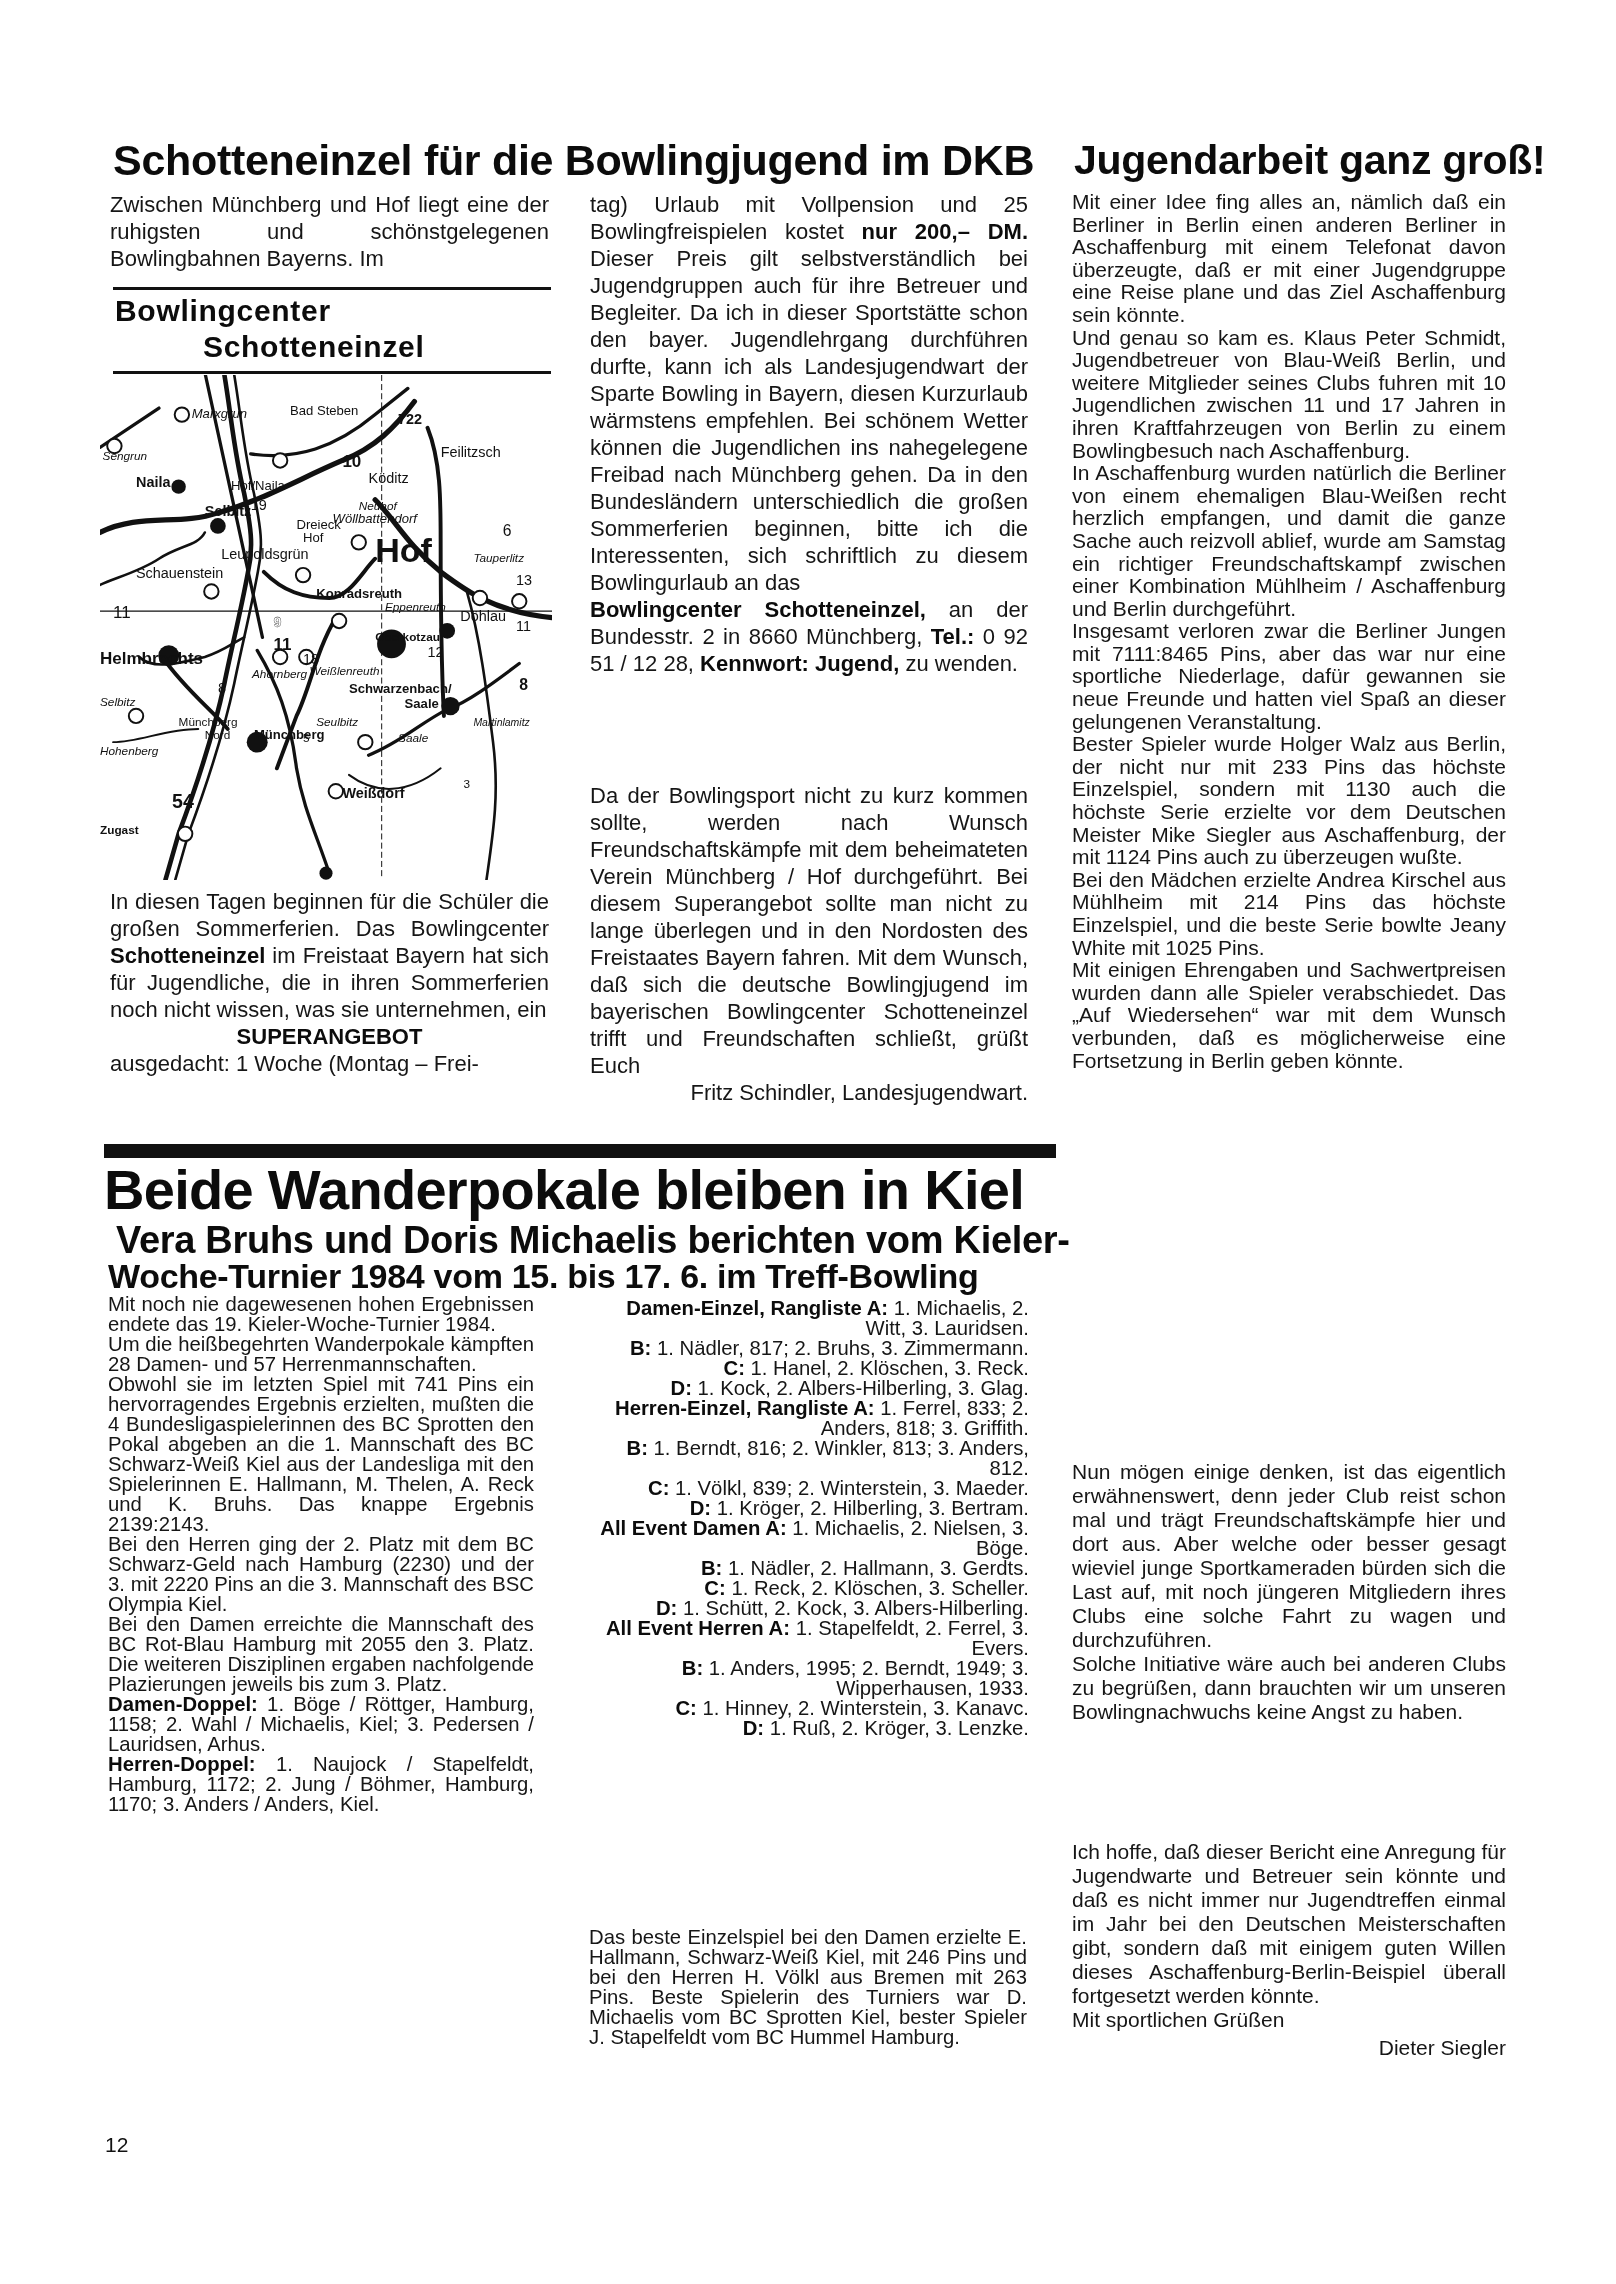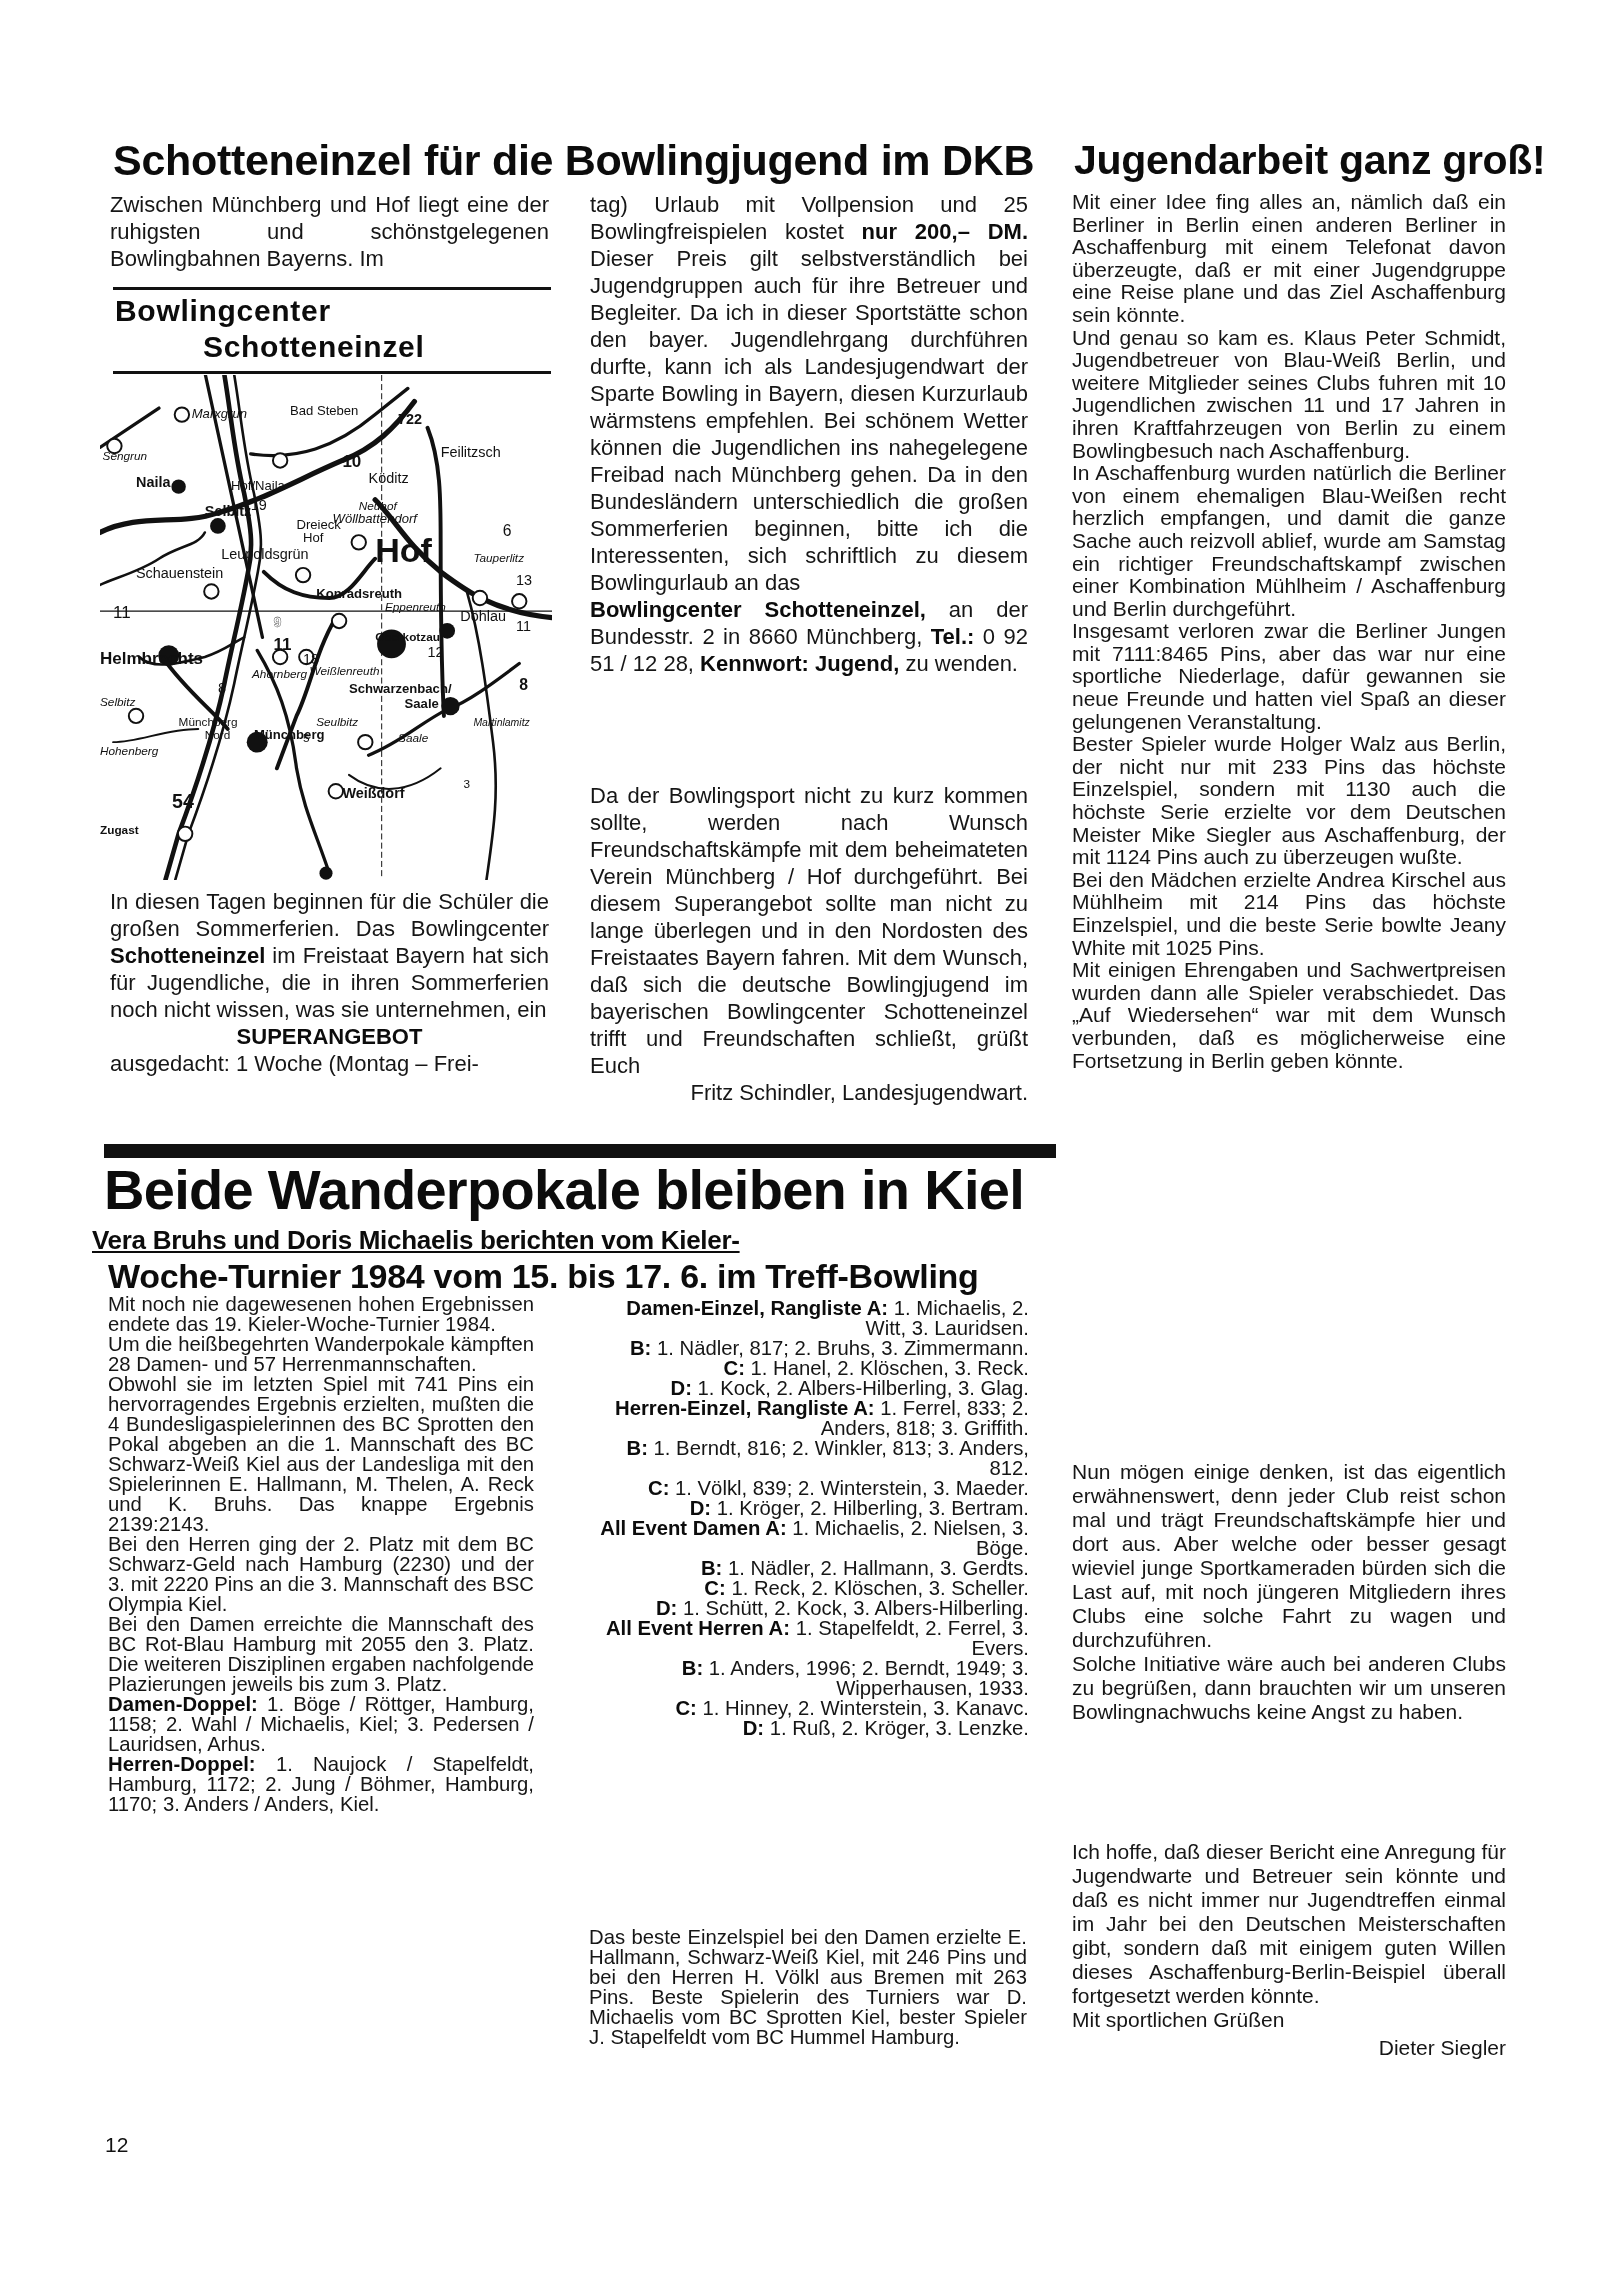--- a/index.html
+++ b/index.html
@@ -167,21 +167,21 @@
   </p>
 </div>
 <div class="col narrow" style="left:590px; top:782px; width:438px;">
   <p style="text-align-last:left;">Da der Bowlingsport nicht zu kurz kommen sollte, werden nach Wunsch Freundschaftskämpfe mit dem beheimateten Verein Münchberg / Hof durchgeführt. Bei diesem Superangebot sollte man nicht zu lange überlegen und in den Nordosten des Freistaates Bayern fahren. Mit dem Wunsch, daß sich die deutsche Bowlingjugend im bayerischen Bowlingcenter Schotteneinzel trifft und Freundschaften schließt, grüßt Euch</p>
   <p class="right">Fritz Schindler, Landesjugendwart.</p>
 </div>
 
 <div class="rule" style="left:104px; top:1144px; width:952px; height:14.4px;"></div>
 
 <div class="abs headline narrow" style="left:104px; top:1160px; font-size:56px; line-height:60px; letter-spacing:-0.7px;">Beide Wanderpokale bleiben in Kiel</div>
-<div class="abs headline narrow" style="left:92px; top:1222px; font-size:26px; line-height:37px;text-decoration:underline;">Vera Bruhs und Doris Michaelis berichten vom Kieler-</div>
+<div class="abs headline narrow" style="left:116px; top:1222px; font-size:38px; line-height:37px;">Vera Bruhs und Doris Michaelis berichten vom Kieler-</div>
 <div class="abs headline narrow" style="left:108px; top:1258px; font-size:34px; line-height:37px;">Woche-Turnier 1984 vom 15. bis 17. 6. im Treff-Bowling</div>
 
 <div class="col narrow" style="left:108px; top:1294px; width:426px; font-size:20.3px; line-height:20px;">
   <p style="text-align-last:left;">Mit noch nie dagewesenen hohen Ergebnissen endete das 19. Kieler-Woche-Turnier 1984.</p>
   <p>Um die heißbegehrten Wanderpokale kämpften 28 Damen- und 57 Herrenmannschaften.</p>
   <p style="text-align-last:left;">Obwohl sie im letzten Spiel mit 741 Pins ein hervorragendes Ergebnis erzielten, mußten die 4 Bundesligaspielerinnen des BC Sprotten den Pokal abgeben an die 1. Mannschaft des BC Schwarz-Weiß Kiel aus der Landesliga mit den Spielerinnen E. Hallmann, M. Thelen, A. Reck und K. Bruhs. Das knappe Ergebnis 2139:2143.</p>
   <p style="text-align-last:left;">Bei den Herren ging der 2. Platz mit dem BC Schwarz-Geld nach Hamburg (2230) und der 3. mit 2220 Pins an die 3. Mannschaft des BSC Olympia Kiel.</p>
   <p>Bei den Damen erreichte die Mannschaft des BC Rot-Blau Hamburg mit 2055 den 3. Platz. Die weiteren Disziplinen ergaben nachfolgende Plazierungen jeweils bis zum 3. Platz.</p>
   <p>
     <b>Damen-Doppel:</b>
@@ -201,21 +201,21 @@
       <p style="margin: 0px;"><b>D:</b><span> 1. Kock, 2. Albers-Hilberling, 3. Glag.</span></p>
       <p style="margin: 0px;"><b>Herren-Einzel, Rangliste A:</b><span> 1. Ferrel, 833; 2. Anders, 818; 3. Griffith.</span></p>
       <p style="margin: 0px;"><b>B:</b><span> 1. Berndt, 816; 2. Winkler, 813; 3. Anders, 812.</span></p>
       <p style="margin: 0px;"><b>C:</b><span> 1. Völkl, 839; 2. Winterstein, 3. Maeder.</span></p>
       <p style="margin: 0px;"><b>D:</b><span> 1. Kröger, 2. Hilberling, 3. Bertram.</span></p>
       <p style="margin: 0px;"><b>All Event Damen A:</b><span> 1. Michaelis, 2. Nielsen, 3. Böge.</span></p>
       <p style="margin: 0px;"><b>B:</b><span> 1. Nädler, 2. Hallmann, 3. Gerdts.</span></p>
       <p style="margin: 0px;"><b>C:</b><span> 1. Reck, 2. Klöschen, 3. Scheller.</span></p>
       <p style="margin: 0px;"><b>D:</b><span> 1. Schütt, 2. Kock, 3. Albers-Hilberling.</span></p>
       <p style="margin: 0px;"><b>All Event Herren A:</b><span> 1. Stapelfeldt, 2. Ferrel, 3. Evers.</span></p>
-      <p style="margin: 0px;"><b>B:</b><span> 1. Anders, 1996; 2. Berndt, 1949; 3. Wipperhausen, 1933.</span></p>
+      <p style="margin: 0px;"><b>B:</b><span> 1. Anders, 1995; 2. Berndt, 1949; 3. Wipperhausen, 1933.</span></p>
       <p style="margin: 0px;"><b>C:</b><span> 1. Hinney, 2. Winterstein, 3. Kanavc.</span></p>
       <p style="margin: 0px;"><b>D:</b><span> 1. Ruß, 2. Kröger, 3. Lenzke.</span></p>
     </div>
 </div>
 
 <div class="col narrow" style="left:589px; top:1927px; width:438px; font-size:20.3px; line-height:20px;">
   <p style="text-align-last:left;">Das beste Einzelspiel bei den Damen erzielte E. Hallmann, Schwarz-Weiß Kiel, mit 246 Pins und bei den Herren H. Völkl aus Bremen mit 263 Pins. Beste Spielerin des Turniers war D. Michaelis vom BC Sprotten Kiel, bester Spieler J. Stapelfeldt vom BC Hummel Hamburg.</p>
 </div>
 
 <div class="abs headline" style="left:1074px; top:134px; font-size:41px; line-height:52px;">Jugendarbeit ganz groß!</div>

